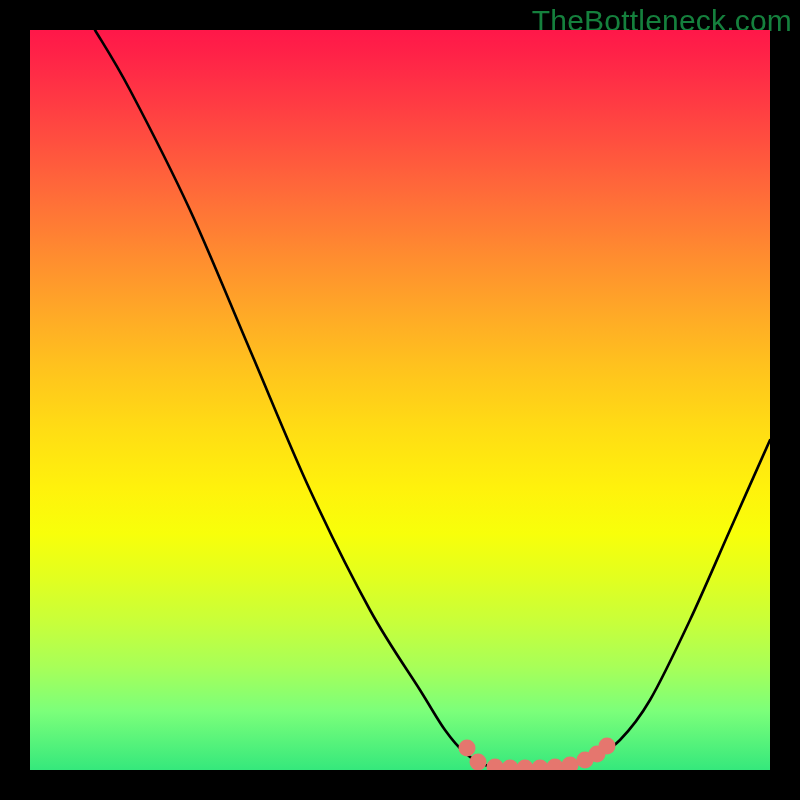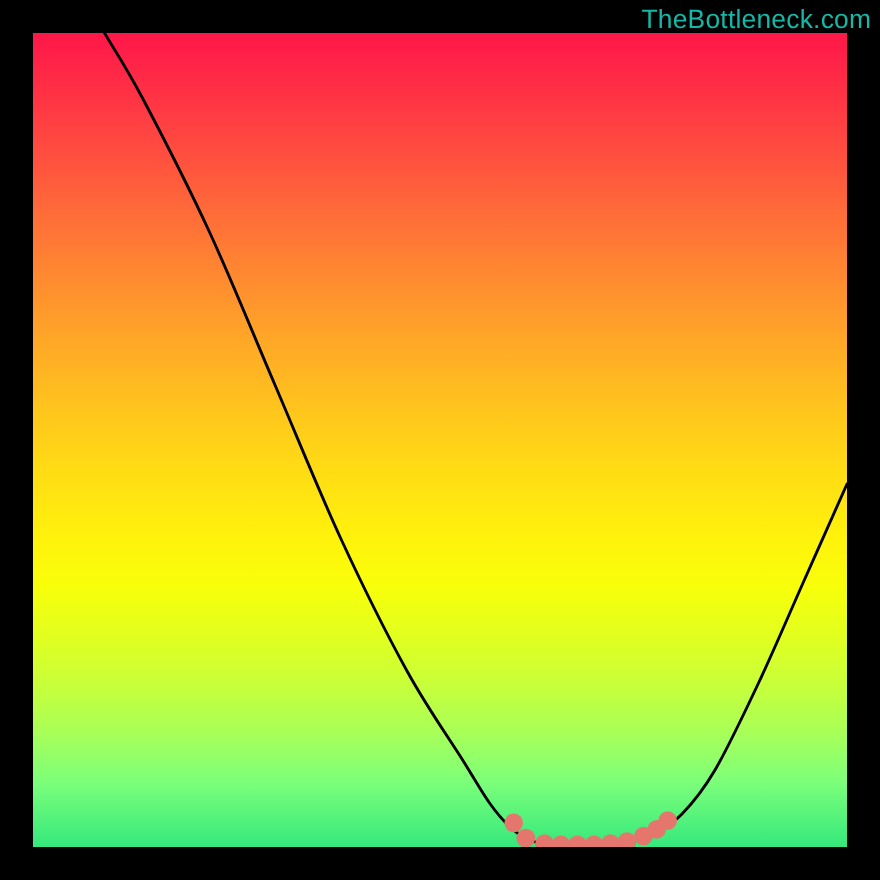--- a/index.html
+++ b/index.html
@@ -49,22 +49,22 @@
     position: absolute;
     left: 0;
     top: 0;
     width: 740px;
     height: 740px;
   }
   .watermark {
     position: absolute;
     top: 4px;
     right: 8px;
-    color: #14b8a6;
-    font-size: 24px;
+    color: #15803d;
+    font-size: 30px;
     font-weight: 500;
     letter-spacing: 0.2px;
     user-select: none;
   }
 </style>
 </head>
 <body>
 
 <div class="watermark">TheBottleneck.com</div>
 

